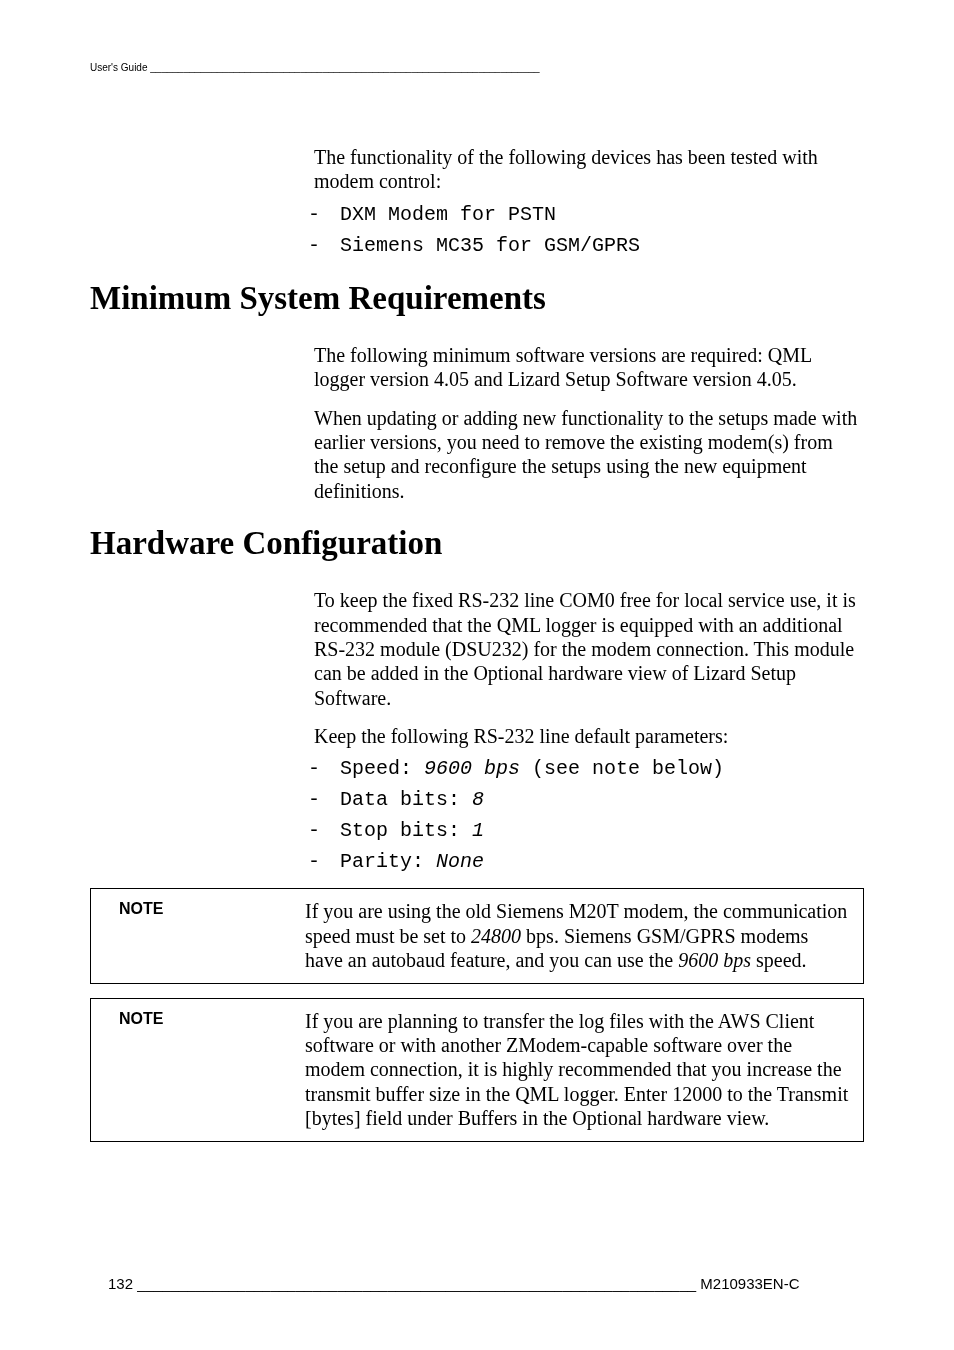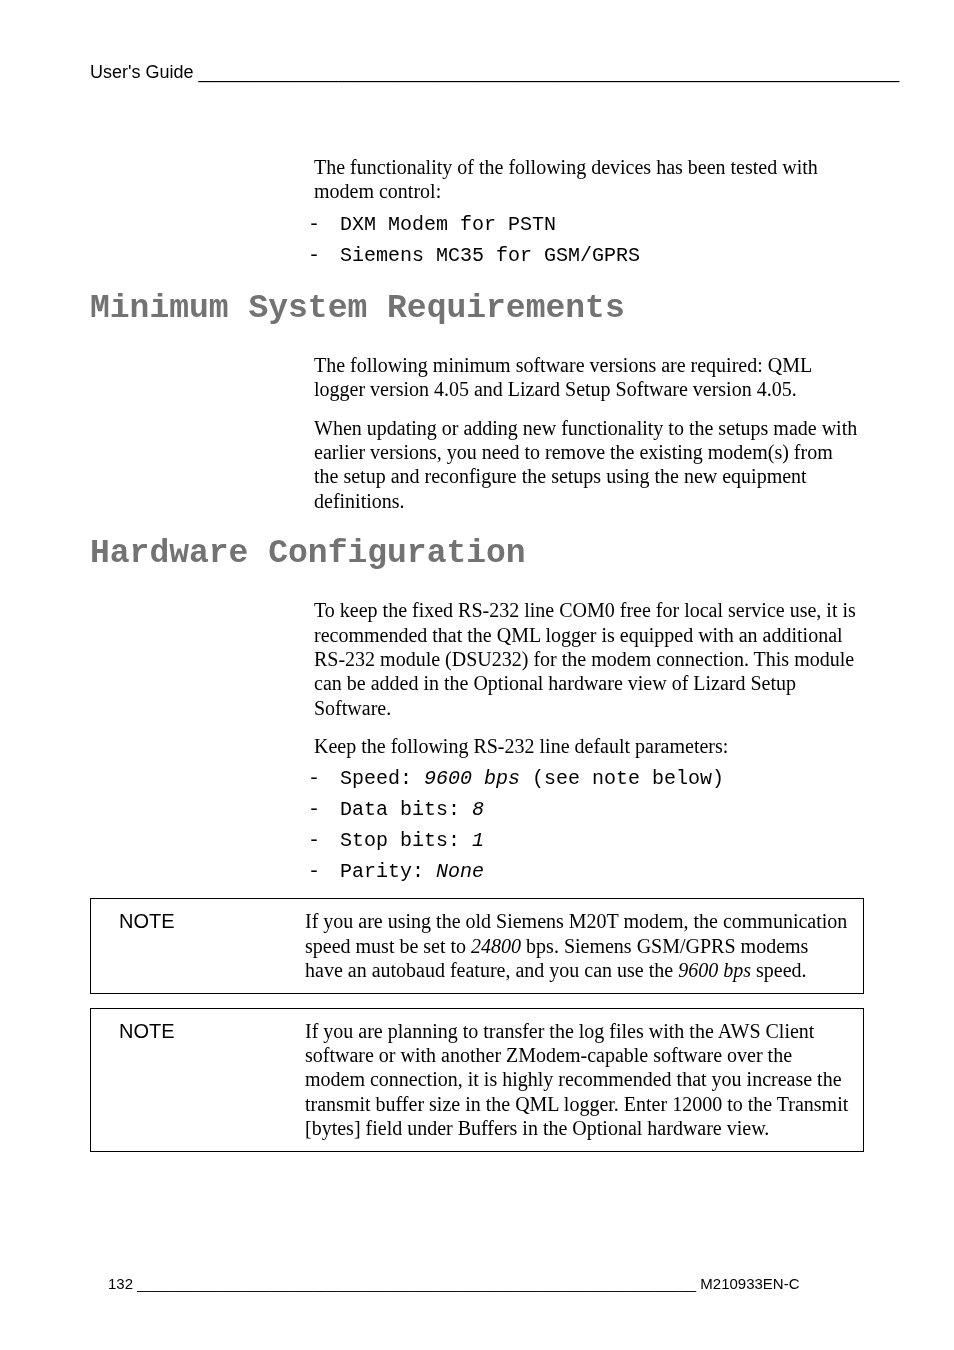--- a/index.html
+++ b/index.html
@@ -16,21 +16,21 @@
   }
   .page {
     box-sizing: border-box;
     padding: 62px 90px 0 90px;
     width: 954px;
     height: 1350px;
     position: relative;
   }
   .running-head {
     font-family: Arial, Helvetica, sans-serif;
-    font-size: 18px;
+    font-size: 10px;
     color: #000;
     margin-bottom: 72px;
     white-space: nowrap;
   }
   .content-block {
     margin-left: 216px;
     margin-right: 4px;
   }
   .content-block p {
     margin: 0 0 14px 8px;
@@ -51,36 +51,36 @@
     line-height: 1.25;
     font-family: Liberation Mono, monospace;
   }
   ul.dash li::before {
     content: "-";
     position: absolute;
     left: 2px;
     top: 0;
   }
   h2.section {
-    font-family: Liberation Mono, monospace;
+    font-family: Liberation Serif, serif;
     font-weight: bold;
     font-size: 33px;
     margin: 20px 0 26px 0;
-    color: #737373;
+    color: #000000;
   }
   .note-box {
     border: 1px solid #000;
     margin: 14px 0 14px 0;
     padding: 10px 14px 10px 14px;
     display: flex;
   }
   .note-label {
     font-family: Arial, Helvetica, sans-serif;
-    font-weight: normal;
-    font-size: 20px;
+    font-weight: bold;
+    font-size: 16px;
     width: 186px;
     flex: 0 0 186px;
     padding-left: 14px;
     padding-top: 1px;
   }
   .note-body {
     flex: 1;
     line-height: 1.22;
   }
   .note-body p { margin: 0; }

